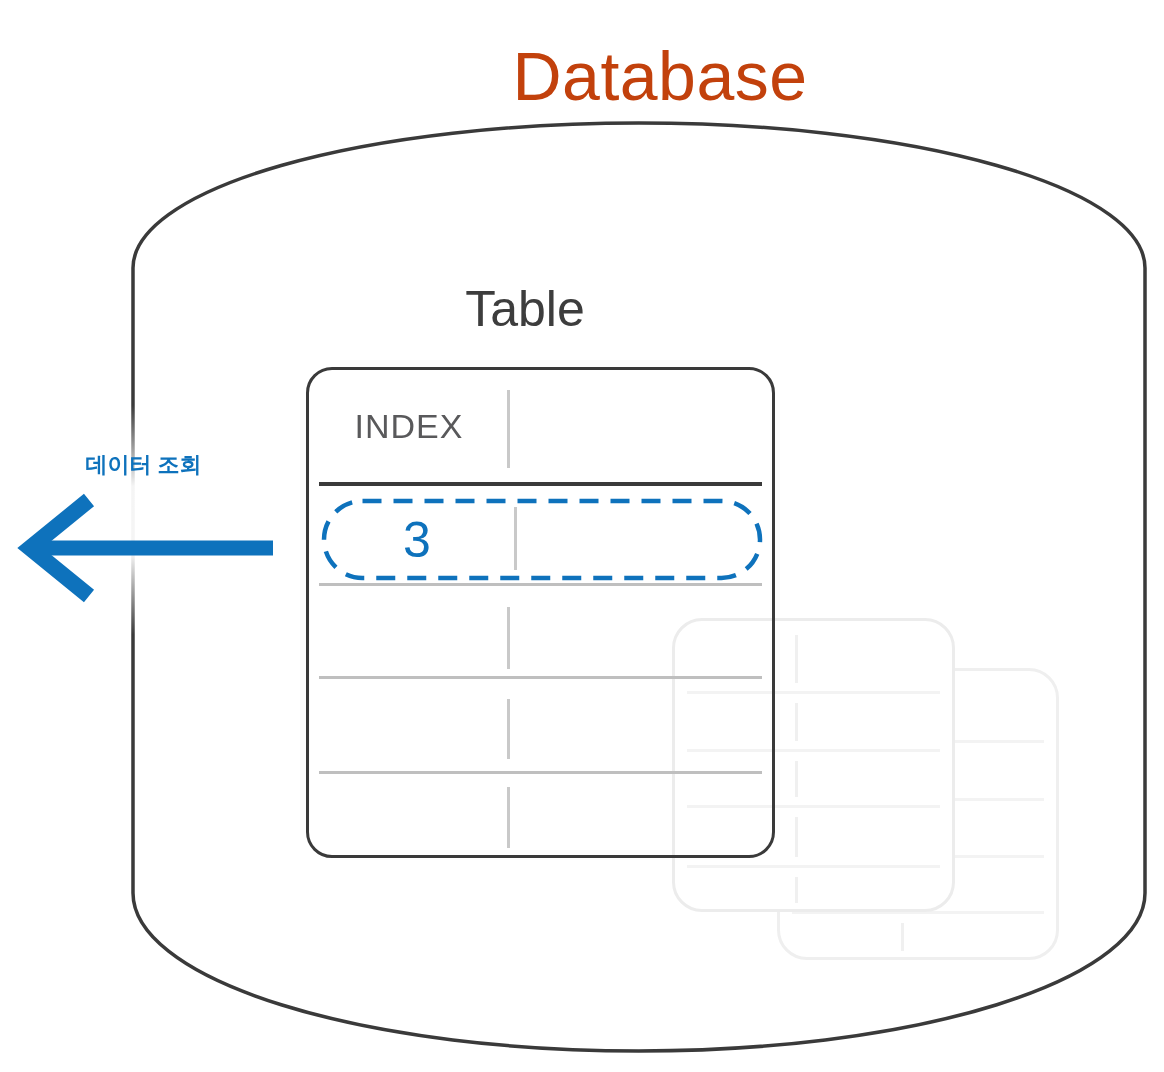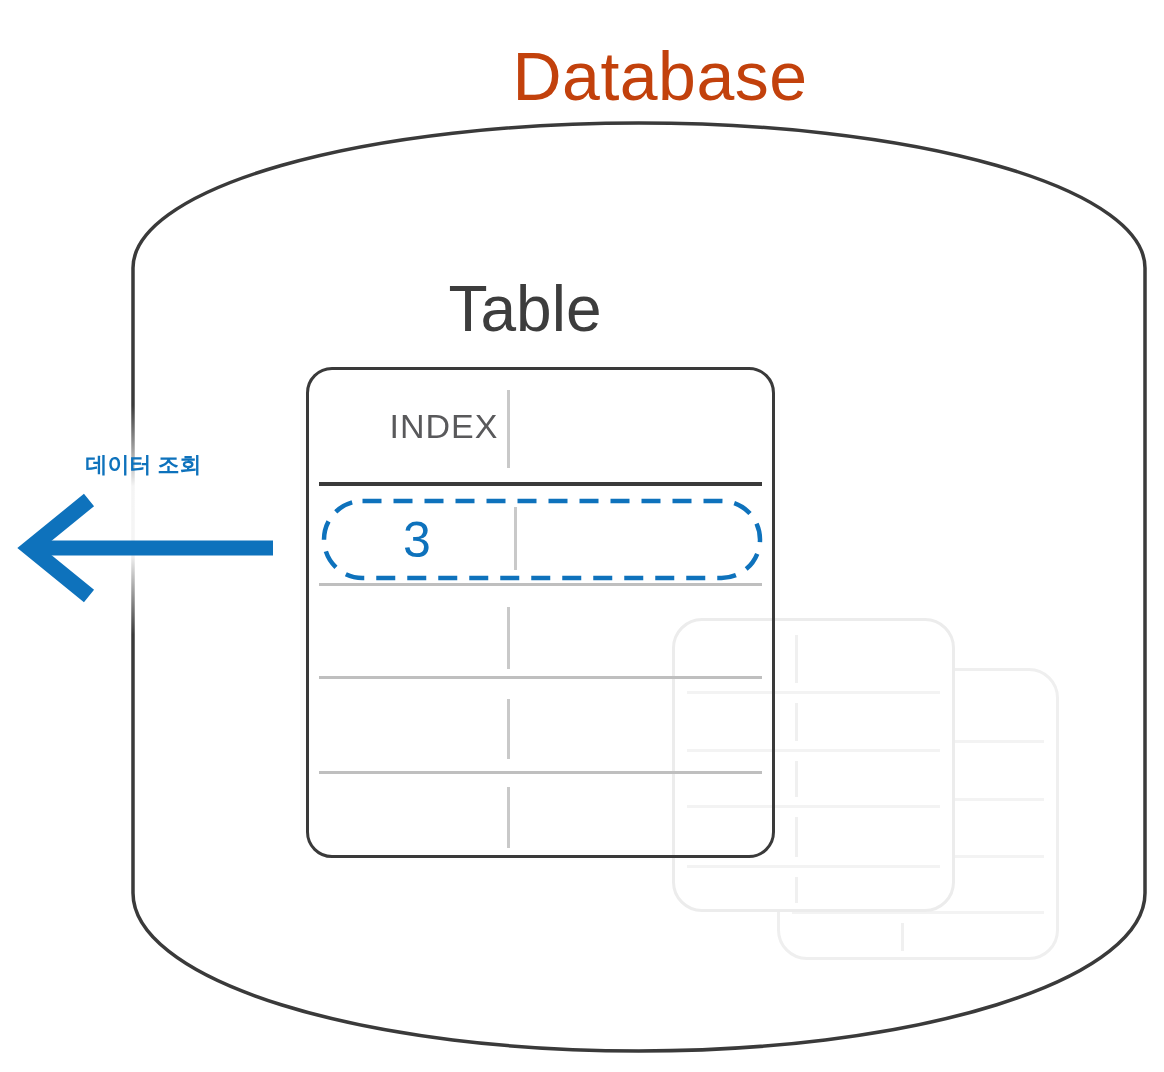--- a/index.html
+++ b/index.html
@@ -8,39 +8,39 @@
     font-family:"Liberation Sans","DejaVu Sans",sans-serif;
   }
   .abs{position:absolute;}
   
   .db-title{
     left:350px;top:24px;width:620px;height:72px;line-height:72px;
     text-align:center;font-size:68px;color:#c2410c;letter-spacing:0.5px;margin-top:16px;
   }
   .table-title{
     left:375px;top:278px;width:300px;height:62px;line-height:62px;
-    text-align:center;font-size:64px;color:#3d3d3d;
+    text-align:center;font-size:50px;color:#3d3d3d;
   }
   
   svg.layer{left:0;top:0;width:1164px;height:1072px;pointer-events:none;}
   
   .ghost{background:#ffffff;box-sizing:border-box;border-radius:30px;}
   .ghost-b{left:777px;top:668px;width:282px;height:292px;border:3px solid #efefef;}
   .ghost-a{left:672px;top:618px;width:283px;height:294px;border:3px solid #ececec;}
   .ghost .h{position:absolute;left:12px;right:12px;height:3px;background:#f3f3f3;}
   .ghost .v{position:absolute;width:3px;background:#f0f0f0;}
   .ghost-a .v{left:120px;}
   .ghost-b .v{left:121px;}
   
   .table-card{
     left:306px;top:367px;width:469px;height:491px;box-sizing:border-box;
     border:3.5px solid #3a3a3a;border-radius:26px;background:transparent;
   }
   .card-el{position:absolute;}
-  .header-row{left:0;top:0;right:0;height:112px;display:flex;align-items:center;padding-left:35px;}
+  .header-row{left:0;top:0;right:0;height:112px;display:flex;align-items:center;}
   .hcell{display:flex;align-items:center;justify-content:center;
     font-size:34px;color:#59595b;letter-spacing:1px;}
   .hcell.c1{width:200px;}
   .hcell.c2{flex:1;padding-right:36px;}
   .header-divider{left:198px;top:20px;width:3px;height:78px;background:#c9c9c9;}
   .header-sep{left:10px;right:10px;top:112px;height:4px;background:#3a3a3a;}
   .row-sep{left:10px;right:10px;height:3px;background:#bfbfbf;}
   .col-seg{left:198px;width:3px;background:#c9c9c9;}
   
   .pill-row{left:11px;top:127px;width:444px;height:85px;}

